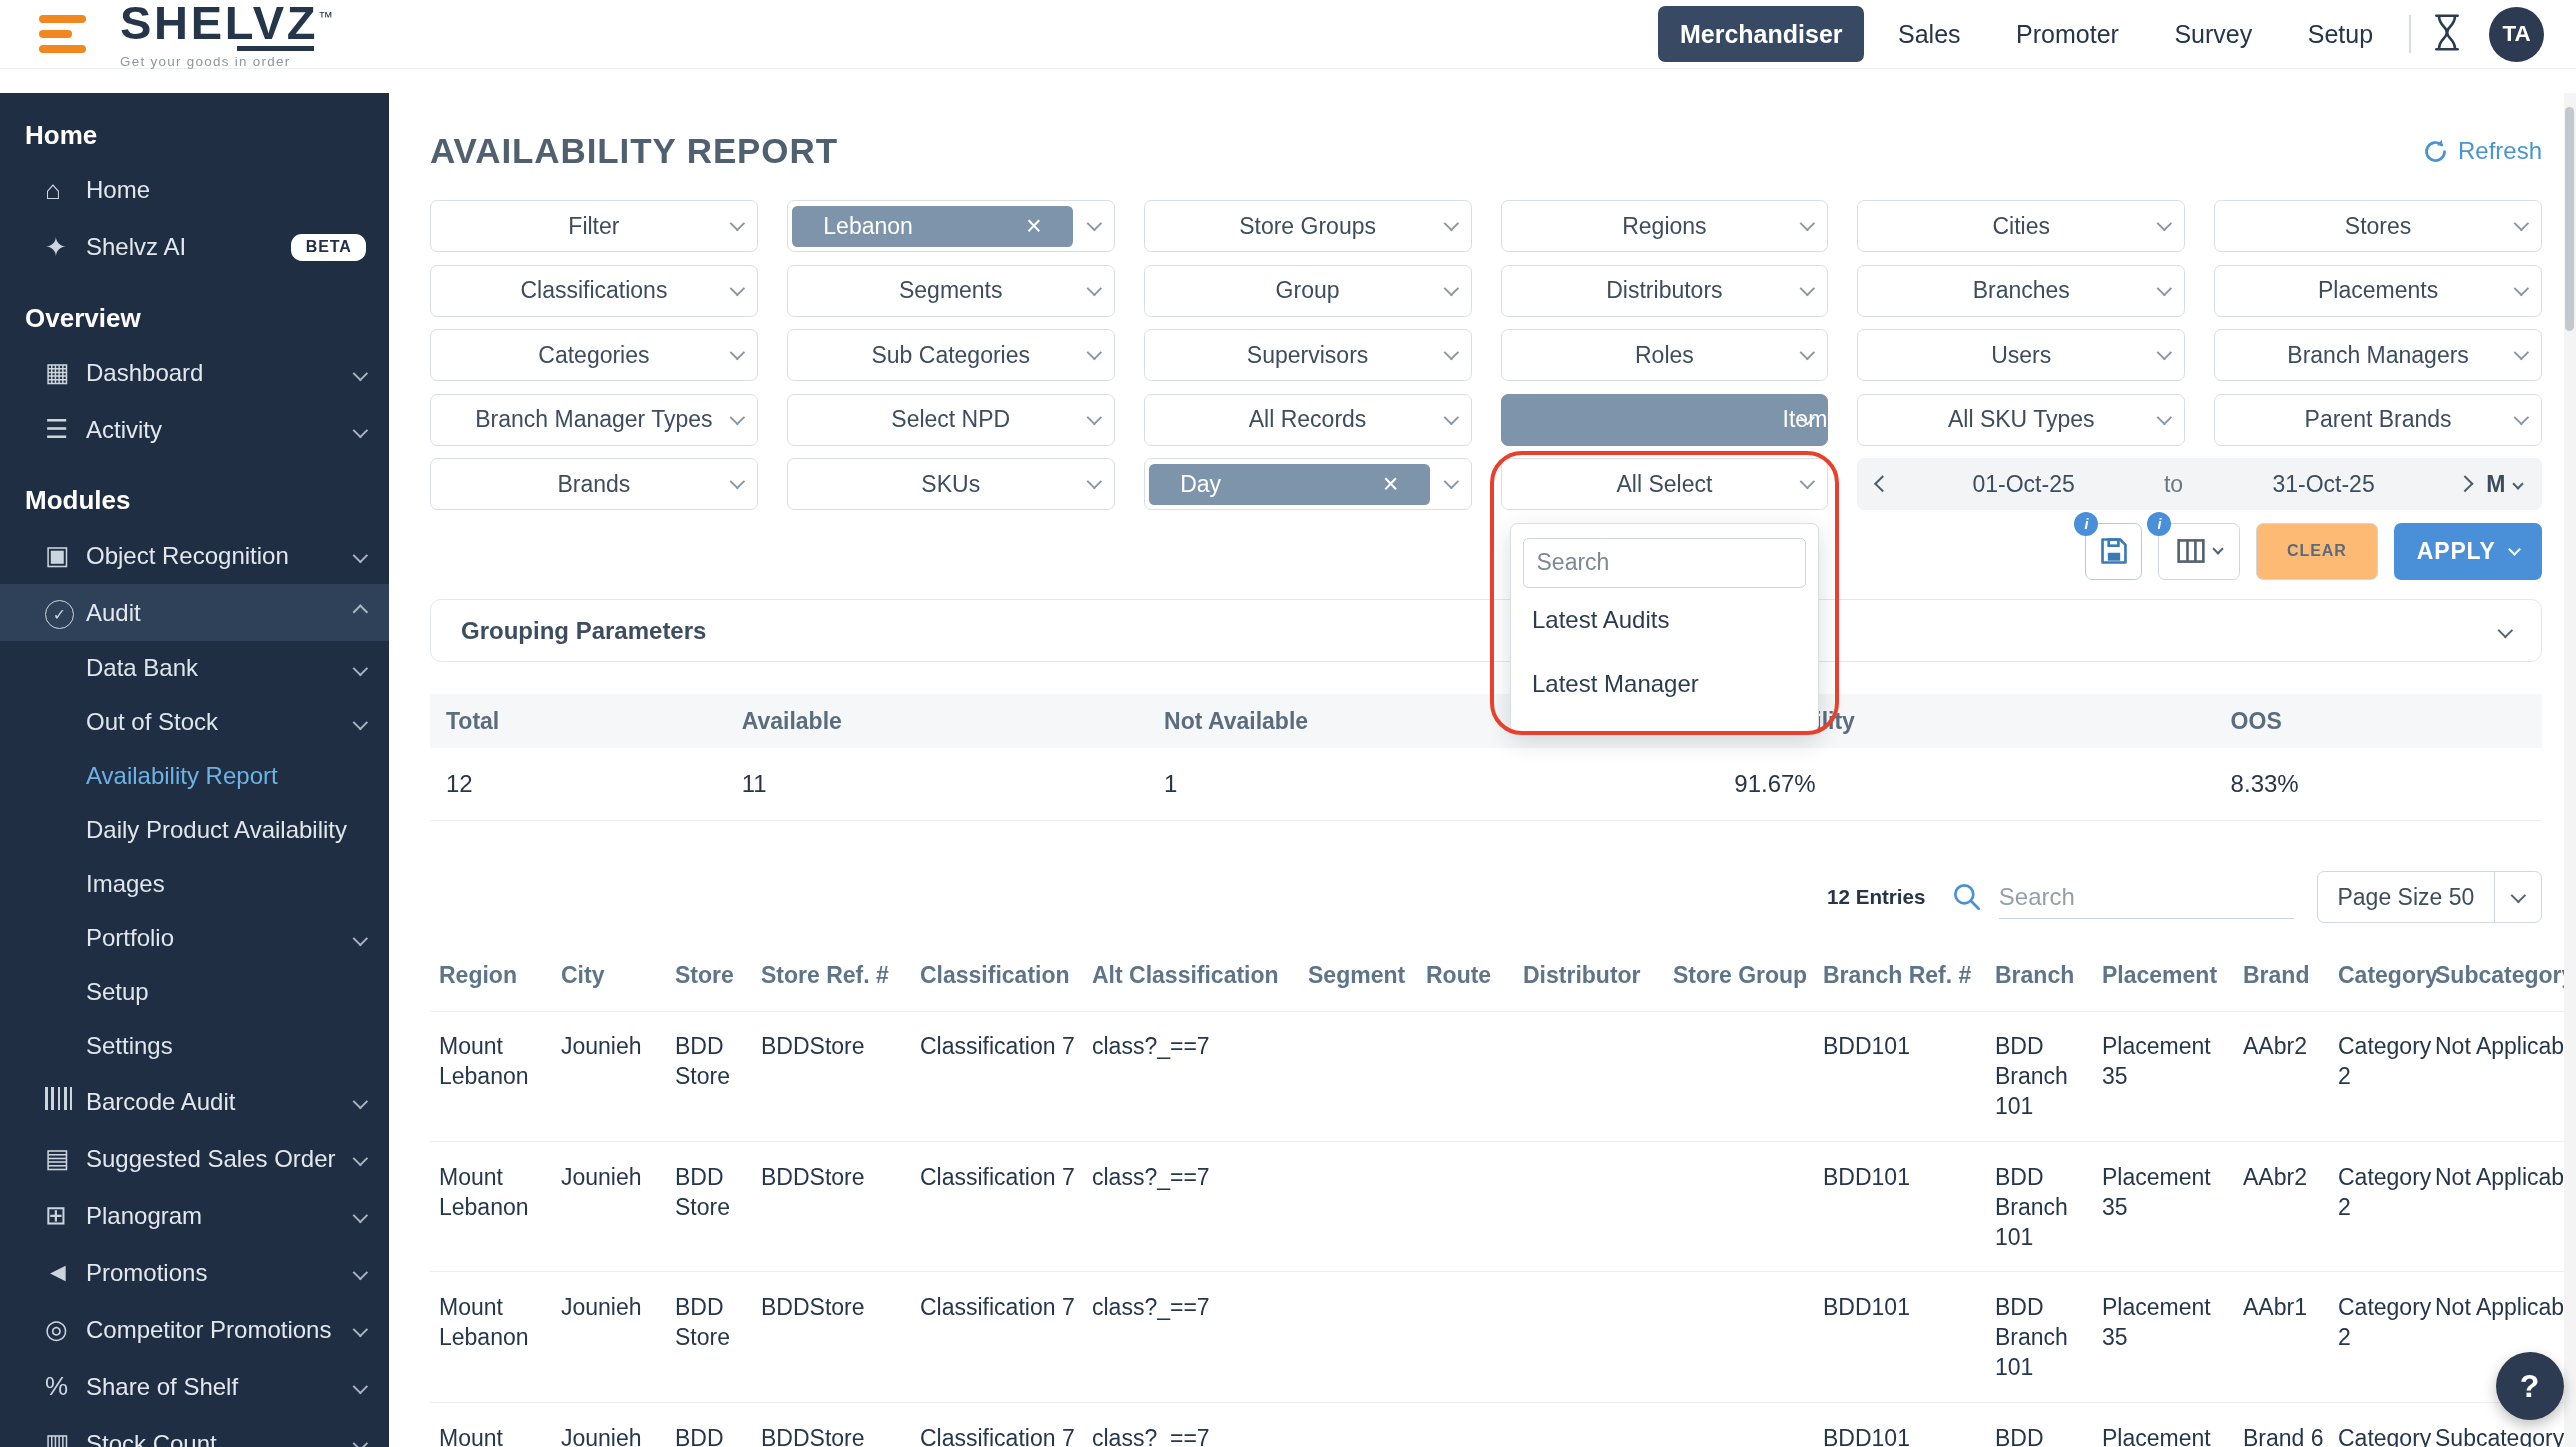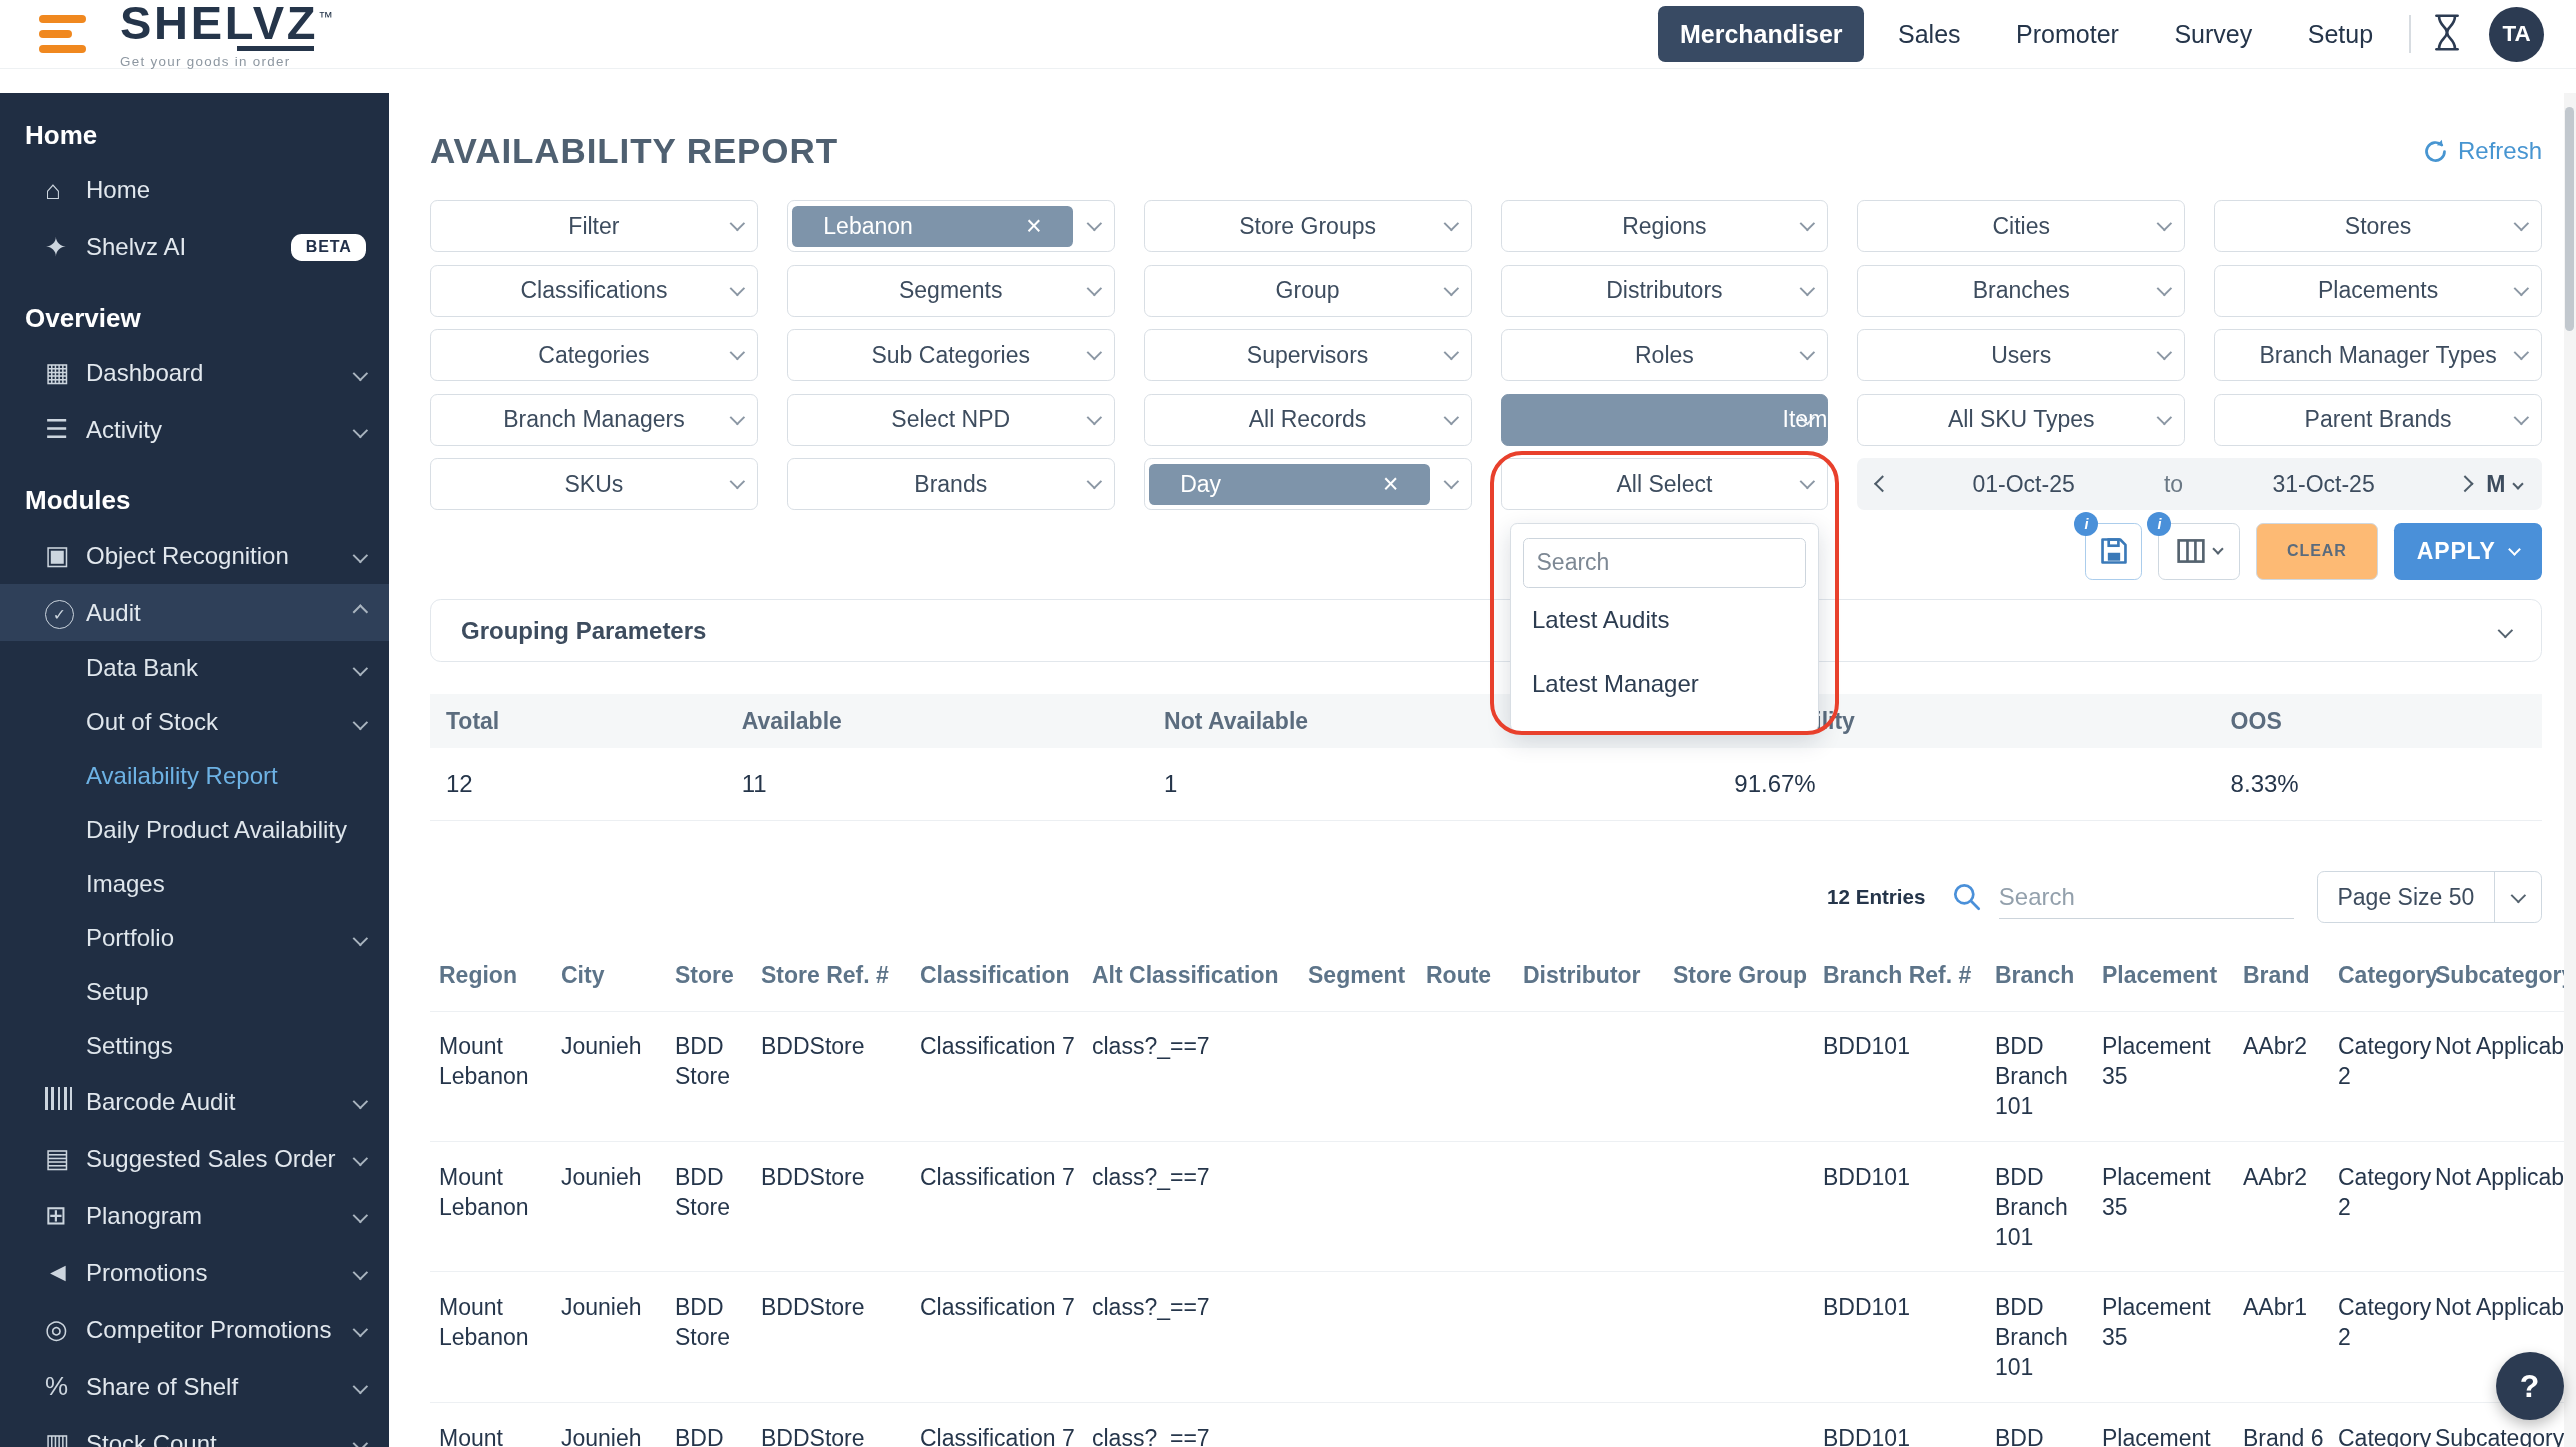--- a/index.html
+++ b/index.html
@@ -405,28 +405,28 @@
         </div>
       </div>
     <div class="fcell">
         <div class="fctl">
           <span>Users</span>
           <span class="chev"></span>
         </div>
       </div>
     <div class="fcell">
         <div class="fctl">
+          <span>Branch Managers</span>
+          <span class="chev"></span>
+        </div>
+      </div>
+
+    <div class="fcell">
+        <div class="fctl">
           <span>Branch Manager Types</span>
-          <span class="chev"></span>
-        </div>
-      </div>
-
-    <div class="fcell">
-        <div class="fctl">
-          <span>Branch Managers</span>
           <span class="chev"></span>
         </div>
       </div>
     <div class="fcell">
         <div class="fctl">
           <span>Select NPD</span>
           <span class="chev"></span>
         </div>
       </div>
     <div class="fcell">
@@ -449,27 +449,27 @@
       </div>
     <div class="fcell">
         <div class="fctl">
           <span>Parent Brands</span>
           <span class="chev"></span>
         </div>
       </div>
 
     <div class="fcell">
         <div class="fctl">
+          <span>Brands</span>
+          <span class="chev"></span>
+        </div>
+      </div>
+    <div class="fcell">
+        <div class="fctl">
           <span>SKUs</span>
-          <span class="chev"></span>
-        </div>
-      </div>
-    <div class="fcell">
-        <div class="fctl">
-          <span>Brands</span>
           <span class="chev"></span>
         </div>
       </div>
     <div class="fcell">
         <div class="fctl haschip">
       <span class="chip">
             <span>Day</span>
             <span class="chip-x">×</span>
           </span>
       <span class="chev"></span>

